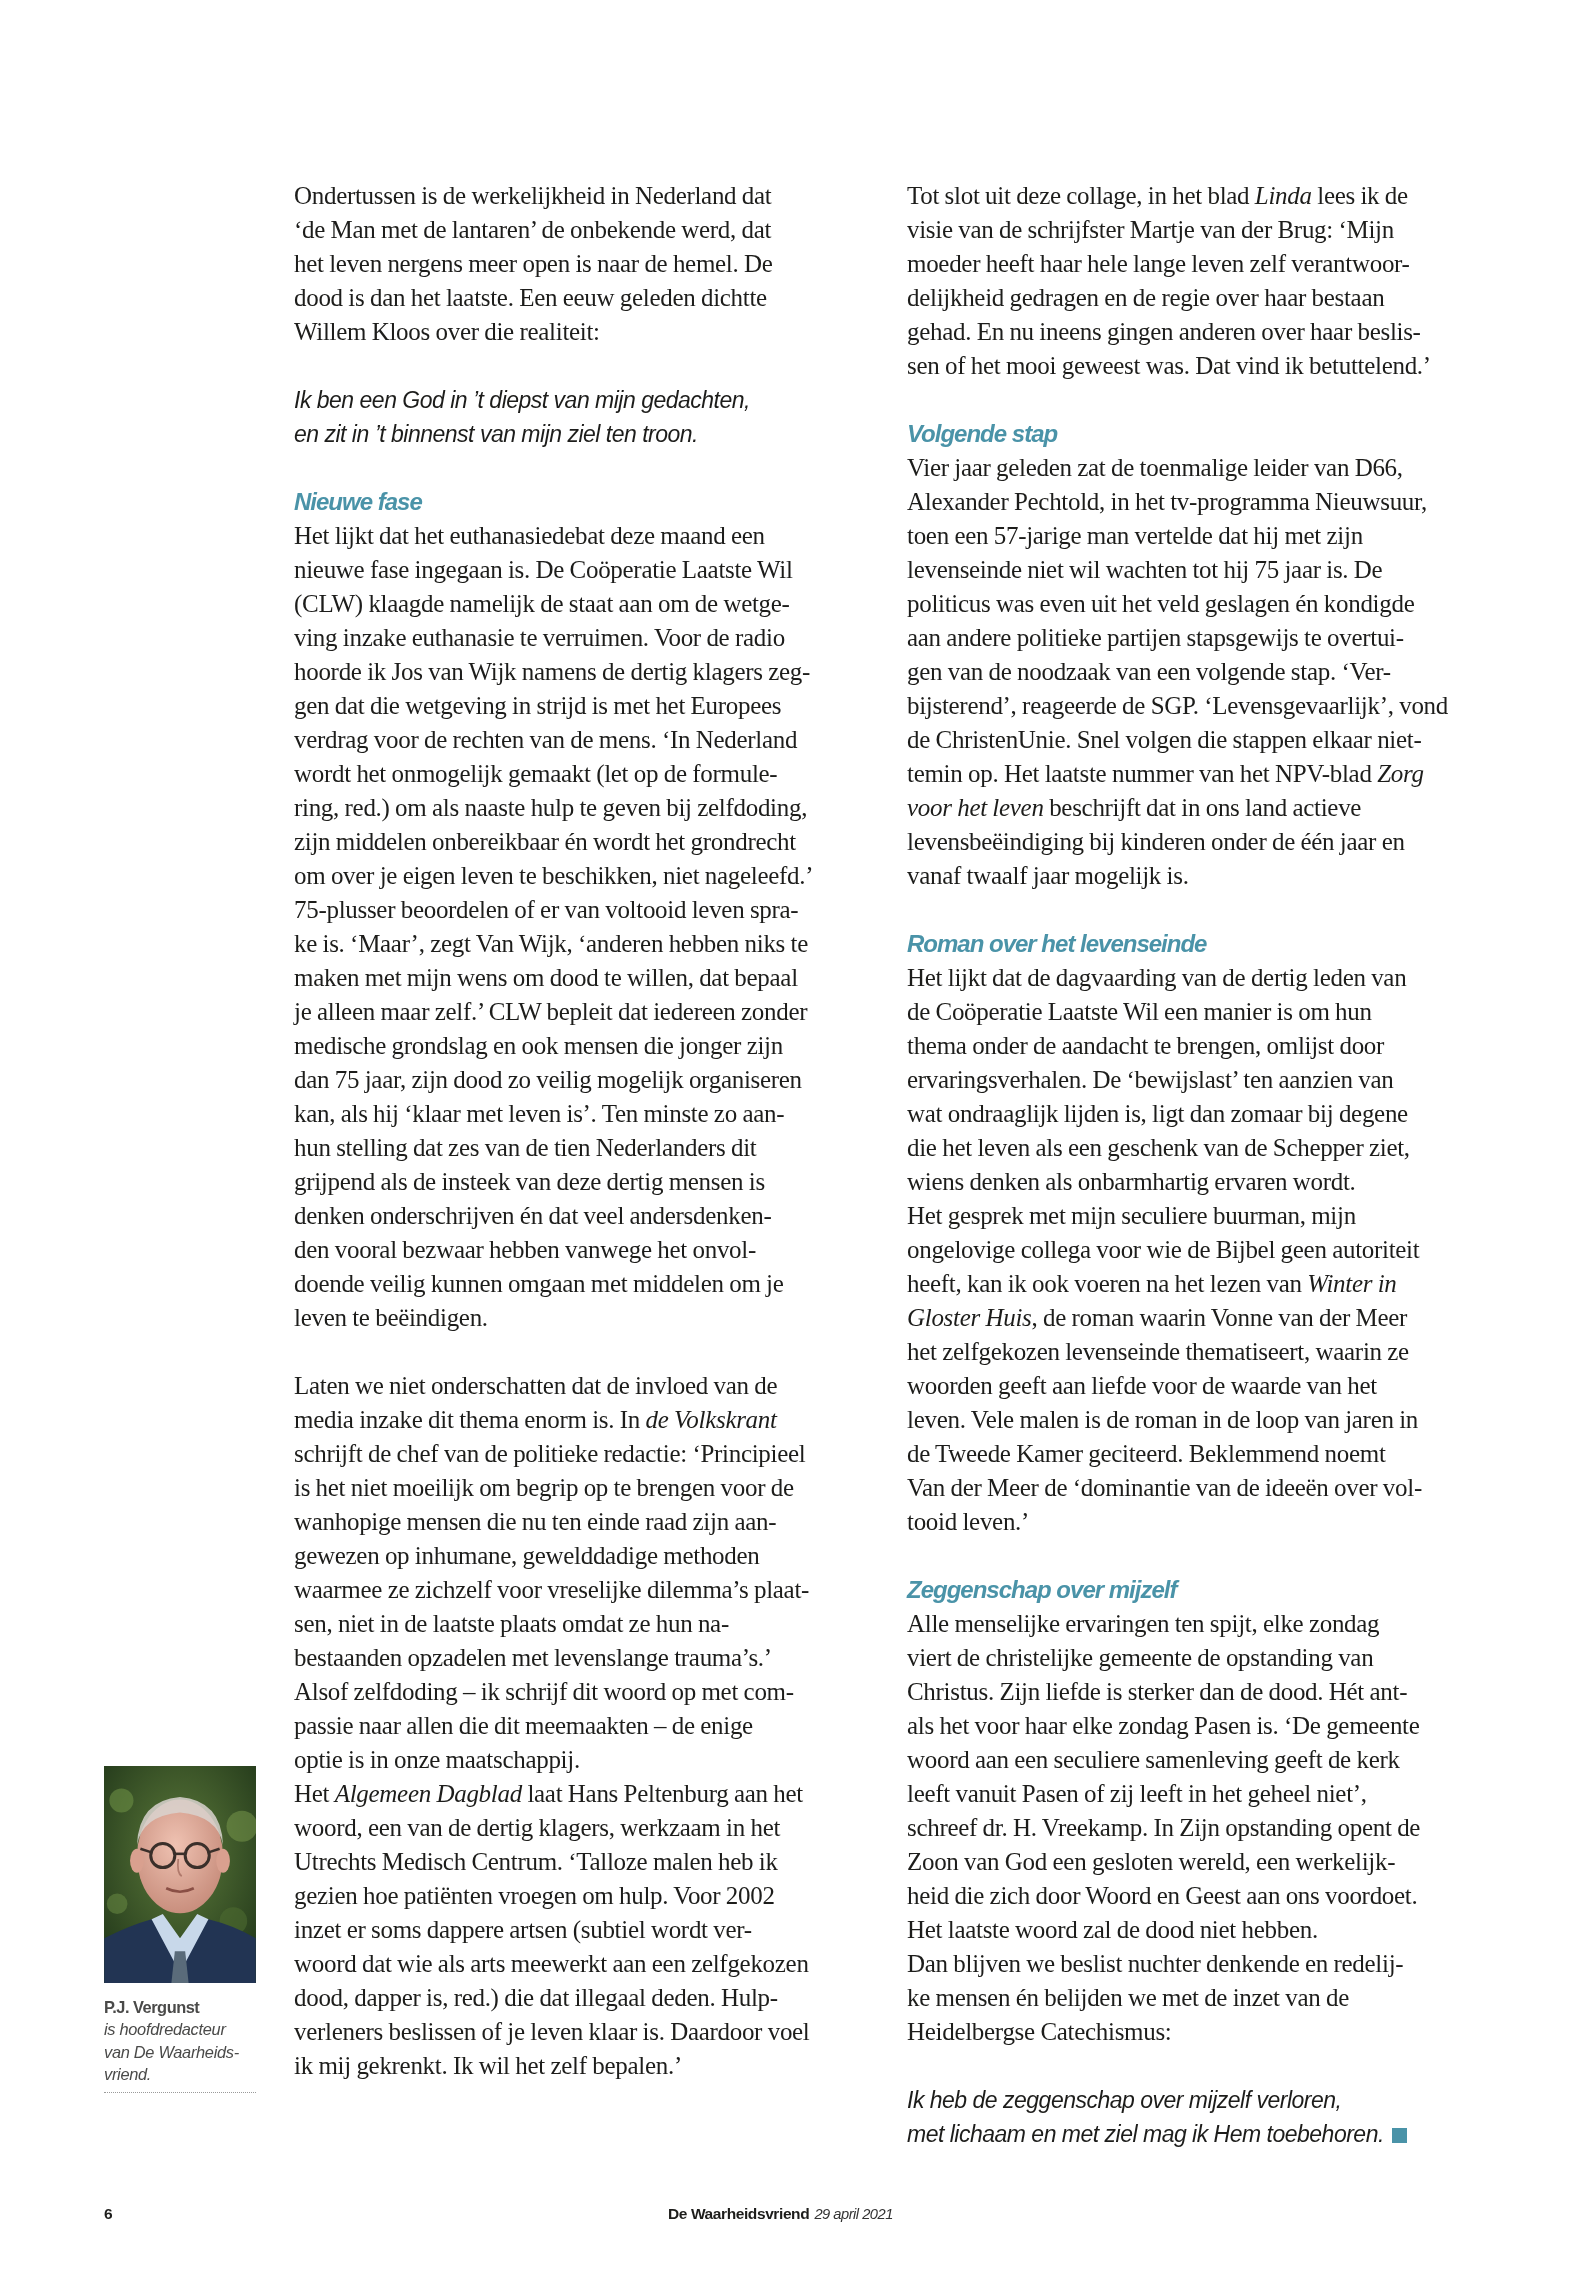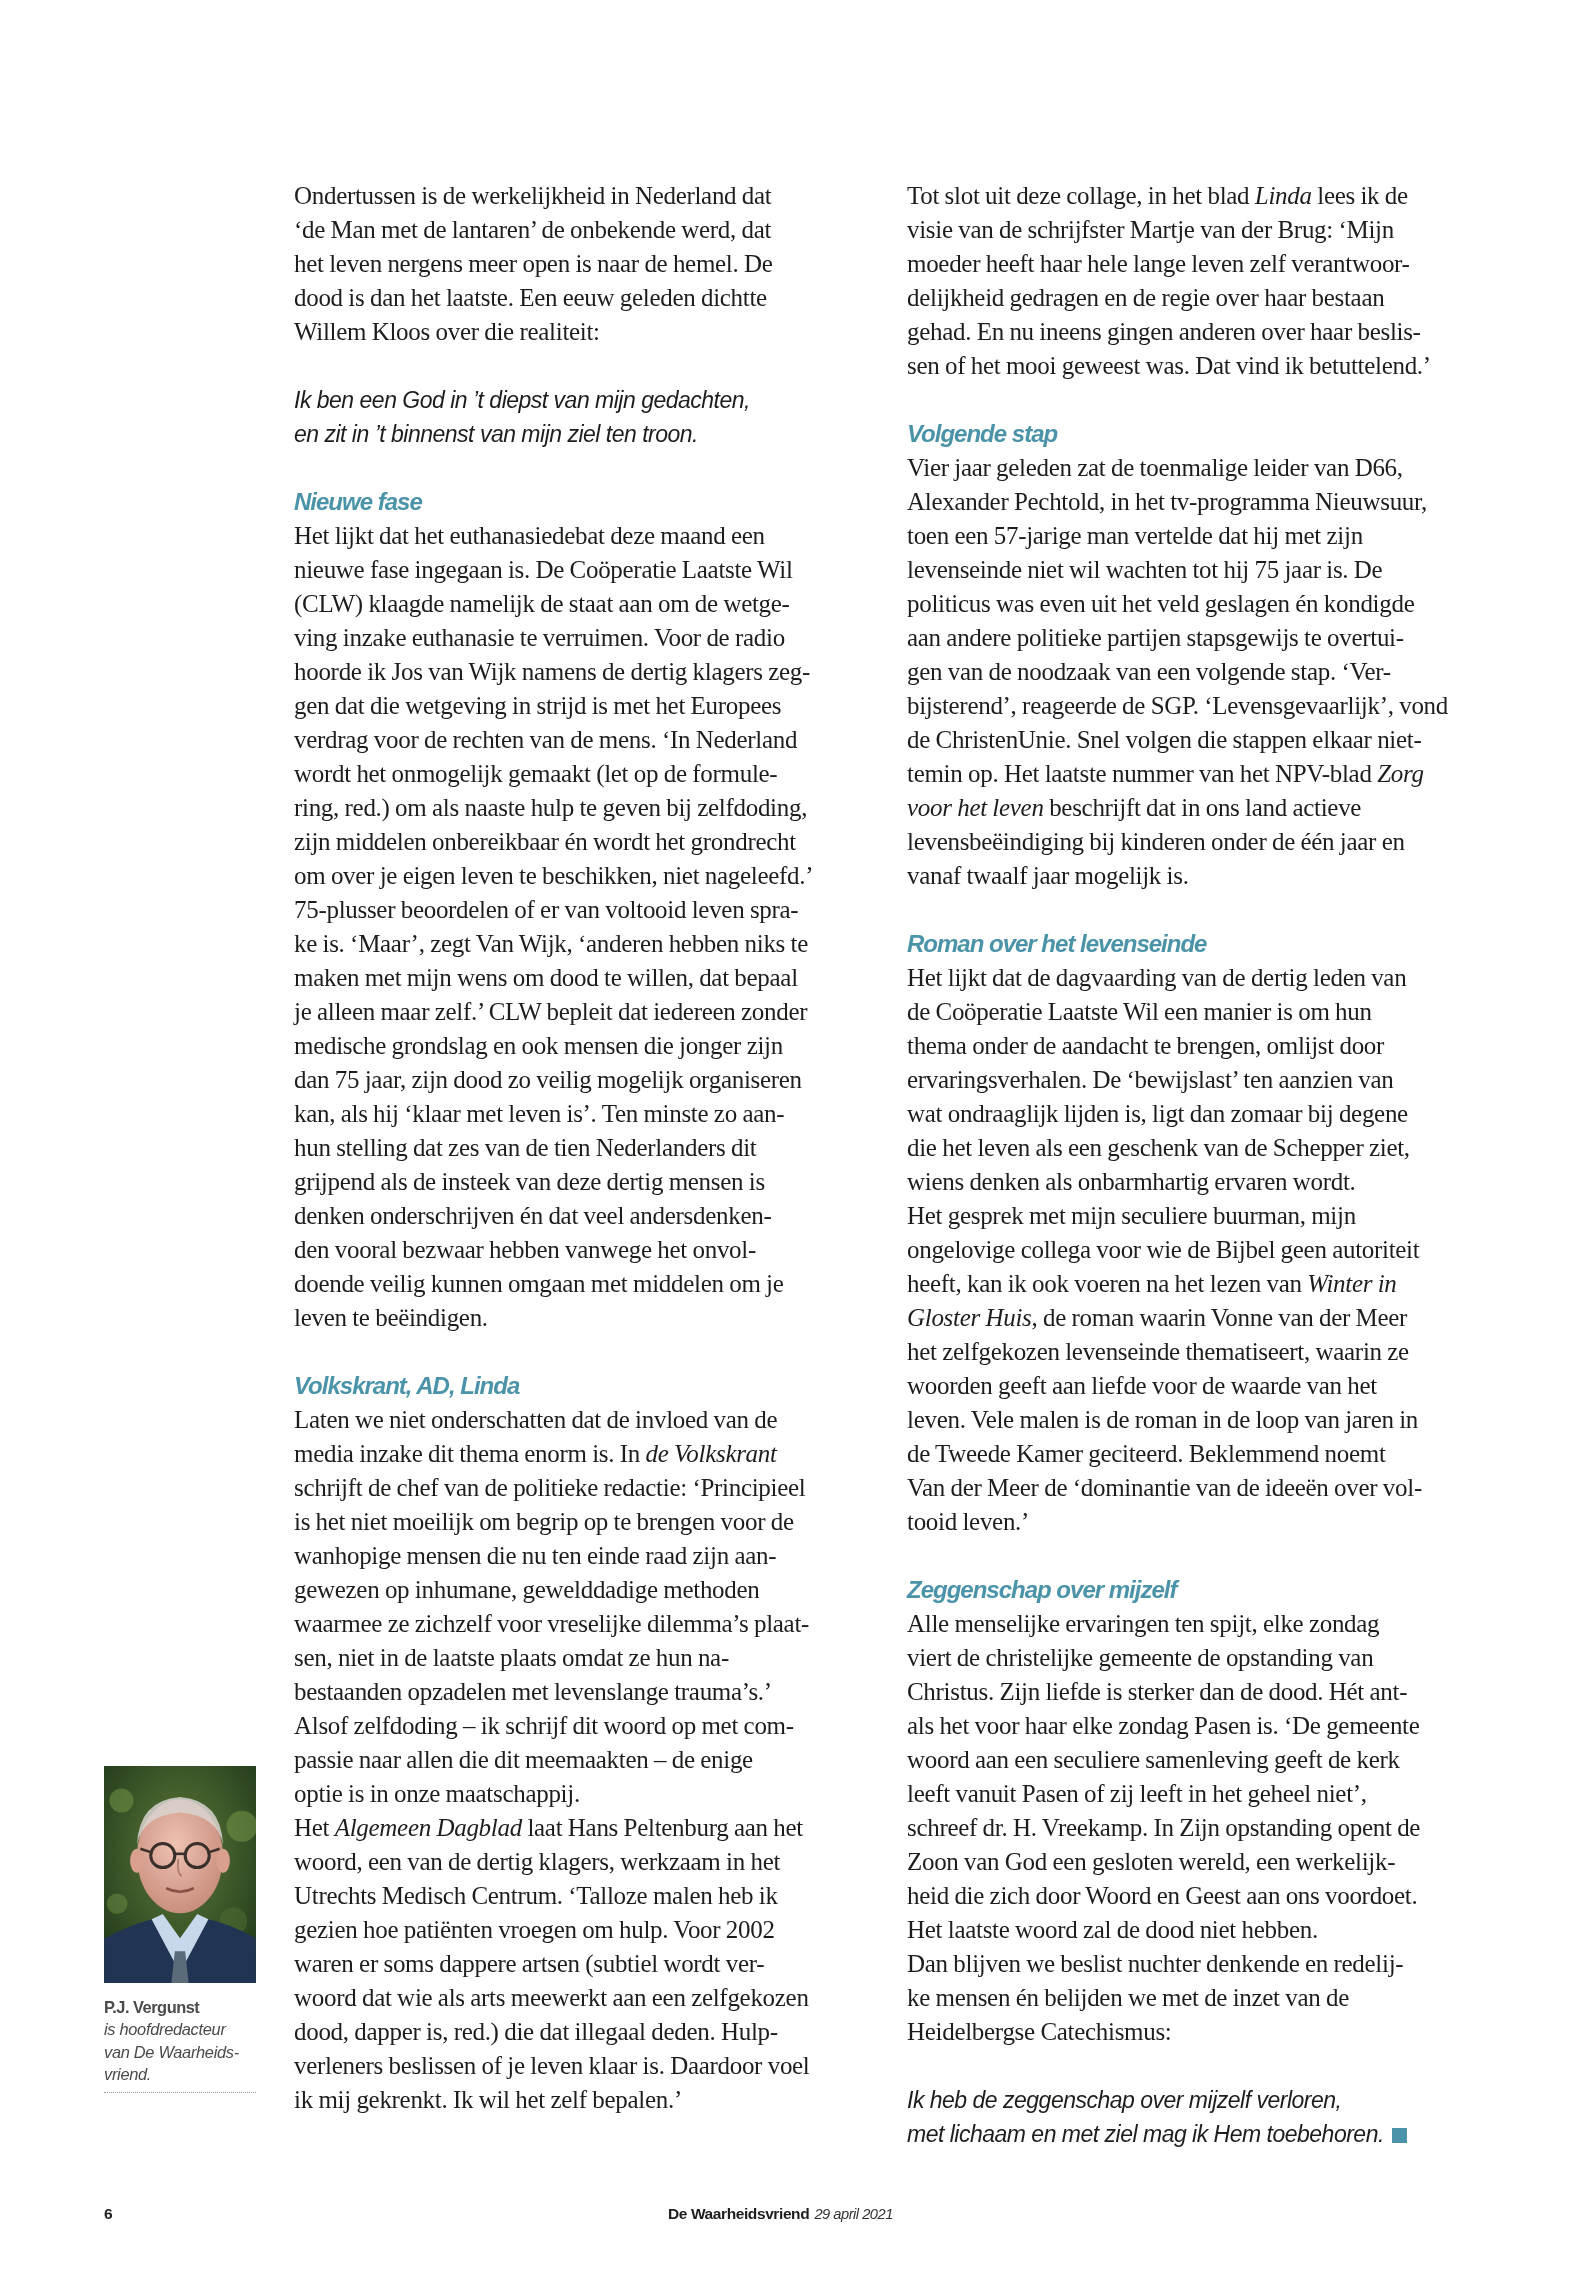--- a/index.html
+++ b/index.html
@@ -137,39 +137,38 @@
         <div class="line"><span>dan 75 jaar, zijn dood zo veilig mogelijk organiseren</span></div>
         <div class="line"><span>kan, als hij ‘klaar met leven is’. Ten minste zo aan-</span></div>
         <div class="line"><span>hun stelling dat zes van de tien Nederlanders dit</span></div>
         <div class="line"><span>grijpend als de insteek van deze dertig mensen is</span></div>
         <div class="line"><span>denken onderschrijven én dat veel andersdenken-</span></div>
         <div class="line"><span>den vooral bezwaar hebben vanwege het onvol-</span></div>
         <div class="line"><span>doende veilig kunnen omgaan met middelen om je</span></div>
         <div class="line"><span>leven te beëindigen.</span></div>
       </div>
       <div class="gap"></div>
-      <div class="heading" style="color: rgb(74, 147, 168);">Volkskrant, AD, Linda</div>
       <div>
         <div class="line"><span>Laten we niet onderschatten dat de invloed van de</span></div>
         <div class="line"><span>media inzake dit thema enorm is. In </span><span class="it">de Volkskrant</span></div>
         <div class="line"><span>schrijft de chef van de politieke redactie: ‘Principieel</span></div>
         <div class="line"><span>is het niet moeilijk om begrip op te brengen voor de</span></div>
         <div class="line"><span>wanhopige mensen die nu ten einde raad zijn aan-</span></div>
         <div class="line"><span>gewezen op inhumane, gewelddadige methoden</span></div>
         <div class="line"><span>waarmee ze zichzelf voor vreselijke dilemma’s plaat-</span></div>
         <div class="line"><span>sen, niet in de laatste plaats omdat ze hun na-</span></div>
         <div class="line"><span>bestaanden opzadelen met levenslange trauma’s.’</span></div>
         <div class="line"><span>Alsof zelfdoding – ik schrijf dit woord op met com-</span></div>
         <div class="line"><span>passie naar allen die dit meemaakten – de enige</span></div>
         <div class="line"><span>optie is in onze maatschappij.</span></div>
         <div class="line"><span>Het </span><span class="it">Algemeen Dagblad</span><span> laat Hans Peltenburg aan het</span></div>
         <div class="line"><span>woord, een van de dertig klagers, werkzaam in het</span></div>
         <div class="line"><span>Utrechts Medisch Centrum. ‘Talloze malen heb ik</span></div>
         <div class="line"><span>gezien hoe patiënten vroegen om hulp. Voor 2002</span></div>
-        <div class="line"><span>waren er soms dappere artsen (subtiel wordt ver-</span></div>
+        <div class="line"><span>inzet er soms dappere artsen (subtiel wordt ver-</span></div>
         <div class="line"><span>woord dat wie als arts meewerkt aan een zelfgekozen</span></div>
         <div class="line"><span>dood, dapper is, red.) die dat illegaal deden. Hulp-</span></div>
         <div class="line"><span>verleners beslissen of je leven klaar is. Daardoor voel</span></div>
         <div class="line"><span>ik mij gekrenkt. Ik wil het zelf bepalen.’</span></div>
       </div>
     </div>
   <div class="col col-right">
       <div>
         <div class="line"><span>Tot slot uit deze collage, in het blad </span><span class="it">Linda</span><span> lees ik de</span></div>
         <div class="line"><span>visie van de schrijfster Martje van der Brug: ‘Mijn</span></div>

